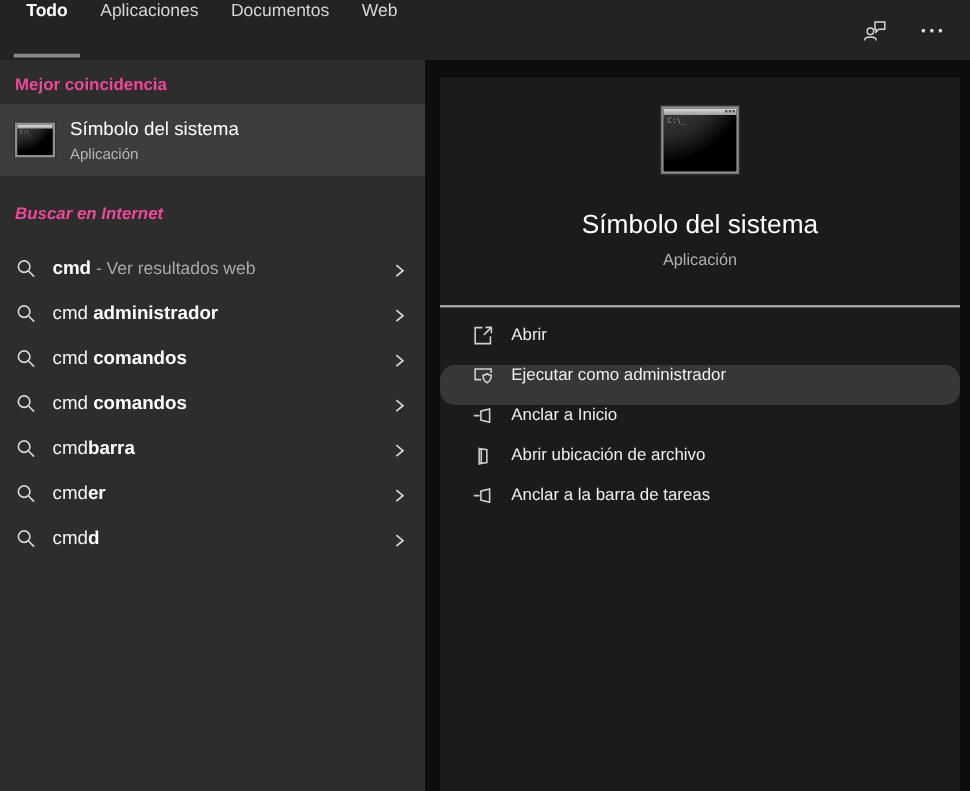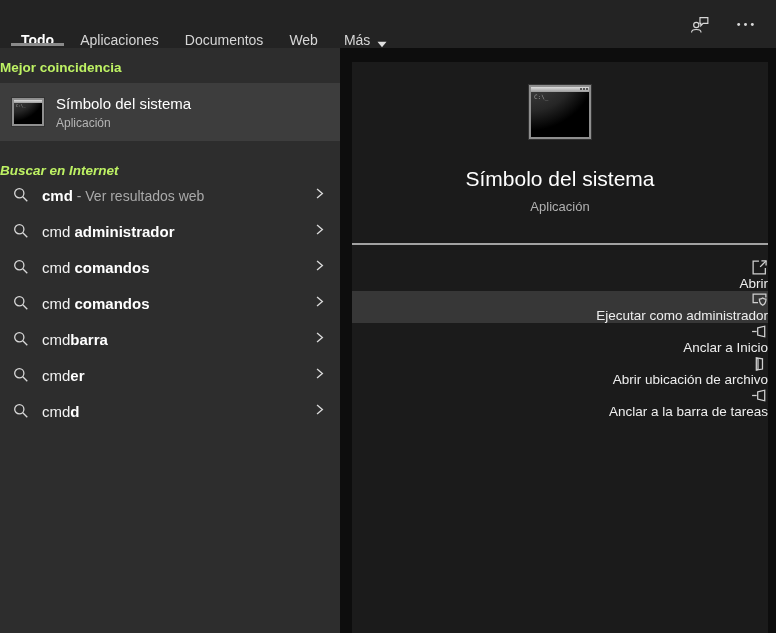--- a/index.html
+++ b/index.html
@@ -12,51 +12,51 @@
     -webkit-font-smoothing:antialiased;
   }
 
   
   .topbar {
     position:absolute; left:0; top:0; width:776px; height:48px;
     background:#232323; display:flex; align-items:center; padding-left:8px;
   }
   .tabs { display:flex; height:100%; align-items:center; }
   .tab {
-    position:relative; height:100%; display:flex; align-items:flex-end;
+    position:relative; height:100%; display:flex; align-items:flex-start;
     padding:0 13px; font-size:14px; color:#d6d6d6; cursor:default;
   }
   .tab .dd-arrow { margin-left:7px; display:inline-flex; }
   .tab.active { color:#fff; font-weight:bold; }
   .tab.active::after {
     content:""; position:absolute; left:3px; right:3px; bottom:2px;
     height:3px; background:#8a8a8a;
   }
   .topbar-right { margin-left:auto; display:flex; align-items:center; gap:24px; padding-right:20px; }
   .topbar-icon { display:inline-flex; }
 
   
   .left-panel {
     position:absolute; left:0; top:48px; width:340px; height:585px;
     background:#2d2d2d;
   }
   .section-header {
-    padding:12px 16px 7px 0; font-size:13.5px; font-weight:bold; color:#bef264;
+    padding:12px 16px 7px 12px; font-size:13.5px; font-weight:bold; color:#ec4899;
   }
   .best-match-row {
     margin-top:1px; height:58px; background:#3d3d3d;
     display:flex; align-items:center; padding:0 12px;
   }
   .bm-text { margin-left:12px; }
   .bm-title { font-size:15px; color:#fff; }
   .bm-sub { font-size:12px; color:#b5b5b5; margin-top:4px; }
   .web-header { margin-top:10px;font-style:italic; }
   .suggestions { margin-top:2px; }
   .suggestion {
-    height:36px; display:flex; align-items:flex-start; padding:0 14px 0 13px;
+    height:36px; display:flex; align-items:flex-end; padding:0 14px 0 13px;
   }
   .suggestion .s-text { margin-left:13px; font-size:15px; color:#f2f2f2; white-space:pre; }
   .suggestion .seg-bold { font-weight:bold; color:#ffffff; }
   .suggestion .seg-dim { color:#a9a9a9; font-size:14px; }
   .suggestion .chev { margin-left:auto; display:inline-flex; }
 
   
   .cmd-icon {
     position:relative; background:#000; border:2px solid #8f8f8f;
     box-shadow:0 0 0 1px #333; display:inline-block;
@@ -94,24 +94,24 @@
   .right-panel {
     position:absolute; left:12px; top:14px; width:416px; height:571px;
     background:#1b1b1b;
   }
   .app-hero { padding-top:23px; text-align:center; }
   .app-title { margin-top:24px; font-size:21px; font-weight:normal; color:#fff; }
   .app-sub { margin-top:8px; font-size:13px; color:#b0b0b0; }
   .divider { height:2px; background:#a2a2a2; margin-top:29px; }
   .actions { margin-top:14px; }
   .action {
-    height:32px; display:flex; align-items:flex-end; 
-    font-size:13.5px; color:#eeeeee;flex-direction:column;
-  }
-  .action.highlighted { background:#373737; }
+    height:32px; display:flex; align-items:flex-start; padding-left:26px;
+    font-size:13.5px; color:#eeeeee;
+  }
+  .action.highlighted { background:#373737;border-radius:12px; }
   .action .a-icon { display:inline-flex; width:17px; justify-content:center; }
   .action .a-label { margin-left:14px; }
 
   svg { display:block; }
 </style>
 </head>
 <body>
 
 <div class="topbar">
   <div class="tabs" id="tabs">
@@ -119,28 +119,20 @@
         <span>Todo</span>
       </div>
       <div class="tab">
         <span>Aplicaciones</span>
       </div>
       <div class="tab">
         <span>Documentos</span>
       </div>
       <div class="tab">
         <span>Web</span>
-      </div>
-      <div class="tab">
-        <span>Más</span>
-        <span class="dd-arrow">
-          <svg width="10" height="7" viewBox="0 0 10 7" fill="#e0e0e0">
-            <path d="M0.5,0.8 L9.5,0.8 L5,6.2 Z"></path>
-          </svg>
-        </span>
       </div>
     </div>
   <div class="topbar-right">
     <span class="topbar-icon">
       <svg width="21" height="21" viewBox="0 0 20 20" fill="none" stroke="#d8d8d8" stroke-width="1.1">
         <path d="M9.5,3.5 h7.5 v5.5 h-4.5 l-2.2,2.2 v-2.2 h-0.8 z"></path>
         <circle cx="6" cy="10.5" r="2.5"></circle>
         <path d="M1.5,17.5 c0,-3.6 9,-3.6 9,0"></path>
       </svg>
     </span>

